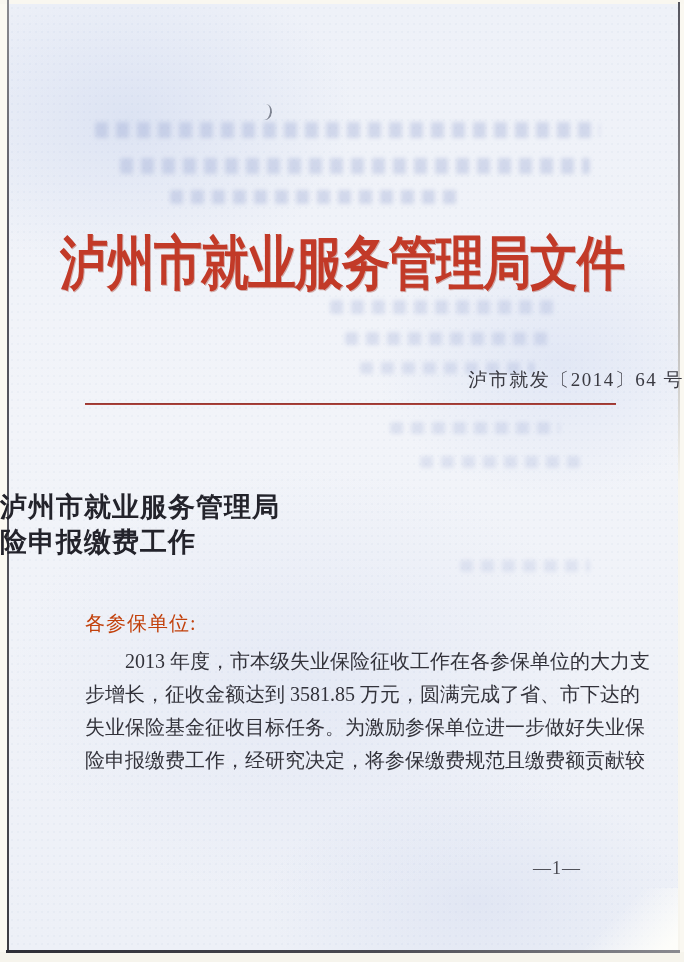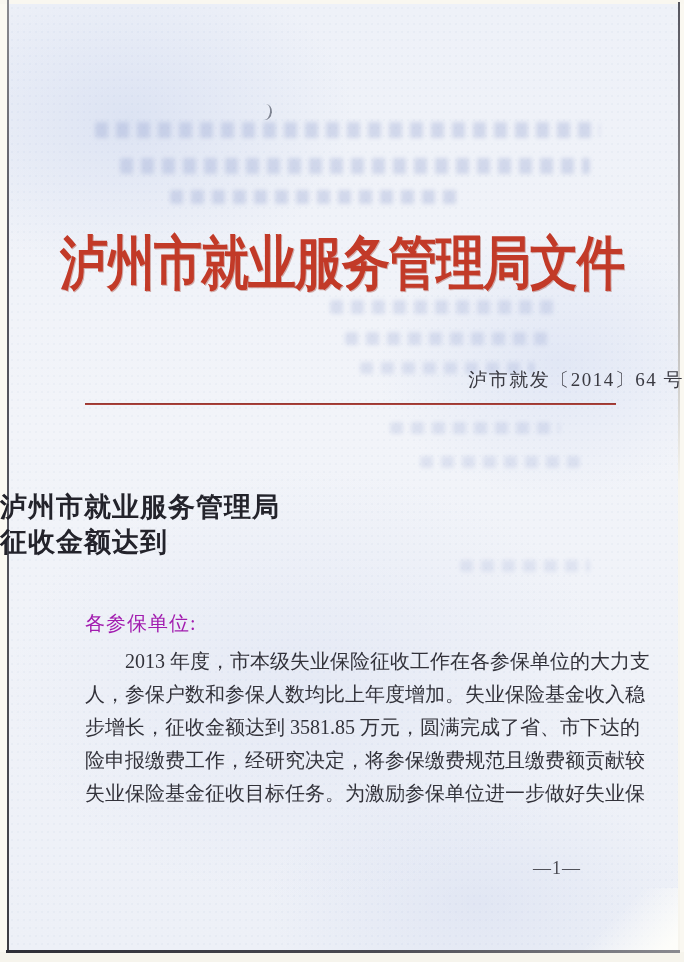--- a/index.html
+++ b/index.html
@@ -67,21 +67,21 @@
     background:linear-gradient(180deg,#8f3530,#b5463e);}
   
   .doc-title{
     position:absolute;left:0;right:0;top:470px;
     color:#23232b;font-size:27px;font-weight:bold;
     line-height:34.5px;letter-spacing:1px;margin-top:20px;
   }
   
   .salutation{
     position:absolute;left:85px;top:610px;
-    color:#a21caf;font-size:20px;letter-spacing:1px;
+    color:#c2410c;font-size:20px;letter-spacing:1px;
   }
   .body-text{
     position:absolute;left:85px;top:645px;width:531px;
     color:#32323a;font-size:20px;
   }
   .bline{
     height:33px;line-height:33px;white-space:nowrap;
     text-align:justify;text-align-last:justify;text-justify:inter-character;
   }
   .bline.indent{text-indent:2em;}
@@ -118,28 +118,27 @@
   <div class="ink-mark"></div>
 
   <h1 class="red-header">泸州市就业服务管理局文件</h1>
 
   <div class="doc-number">泸市就发〔2014〕64 号</div>
 
   <div class="red-rule"></div>
 
   <div class="doc-title">
     <div>泸州市就业服务管理局</div>
-    <div>征收金额达到</div>
+    <div>险申报缴费工作</div>
   </div>
 
   <div class="salutation">各参保单位:</div>
 
   <div class="body-text">
     <div class="bline indent">2013 年度，市本级失业保险征收工作在各参保单位的大力支</div>
-    <div class="bline">人，参保户数和参保人数均比上年度增加。失业保险基金收入稳</div>
     <div class="bline">步增长，征收金额达到 3581.85 万元，圆满完成了省、市下达的</div>
+    <div class="bline">失业保险基金征收目标任务。为激励参保单位进一步做好失业保</div>
     <div class="bline">险申报缴费工作，经研究决定，将参保缴费规范且缴费额贡献较</div>
-    <div class="bline">失业保险基金征收目标任务。为激励参保单位进一步做好失业保</div>
   </div>
 
   <div class="page-number">—1—</div>
 
 </div>
 
 </body></html>

